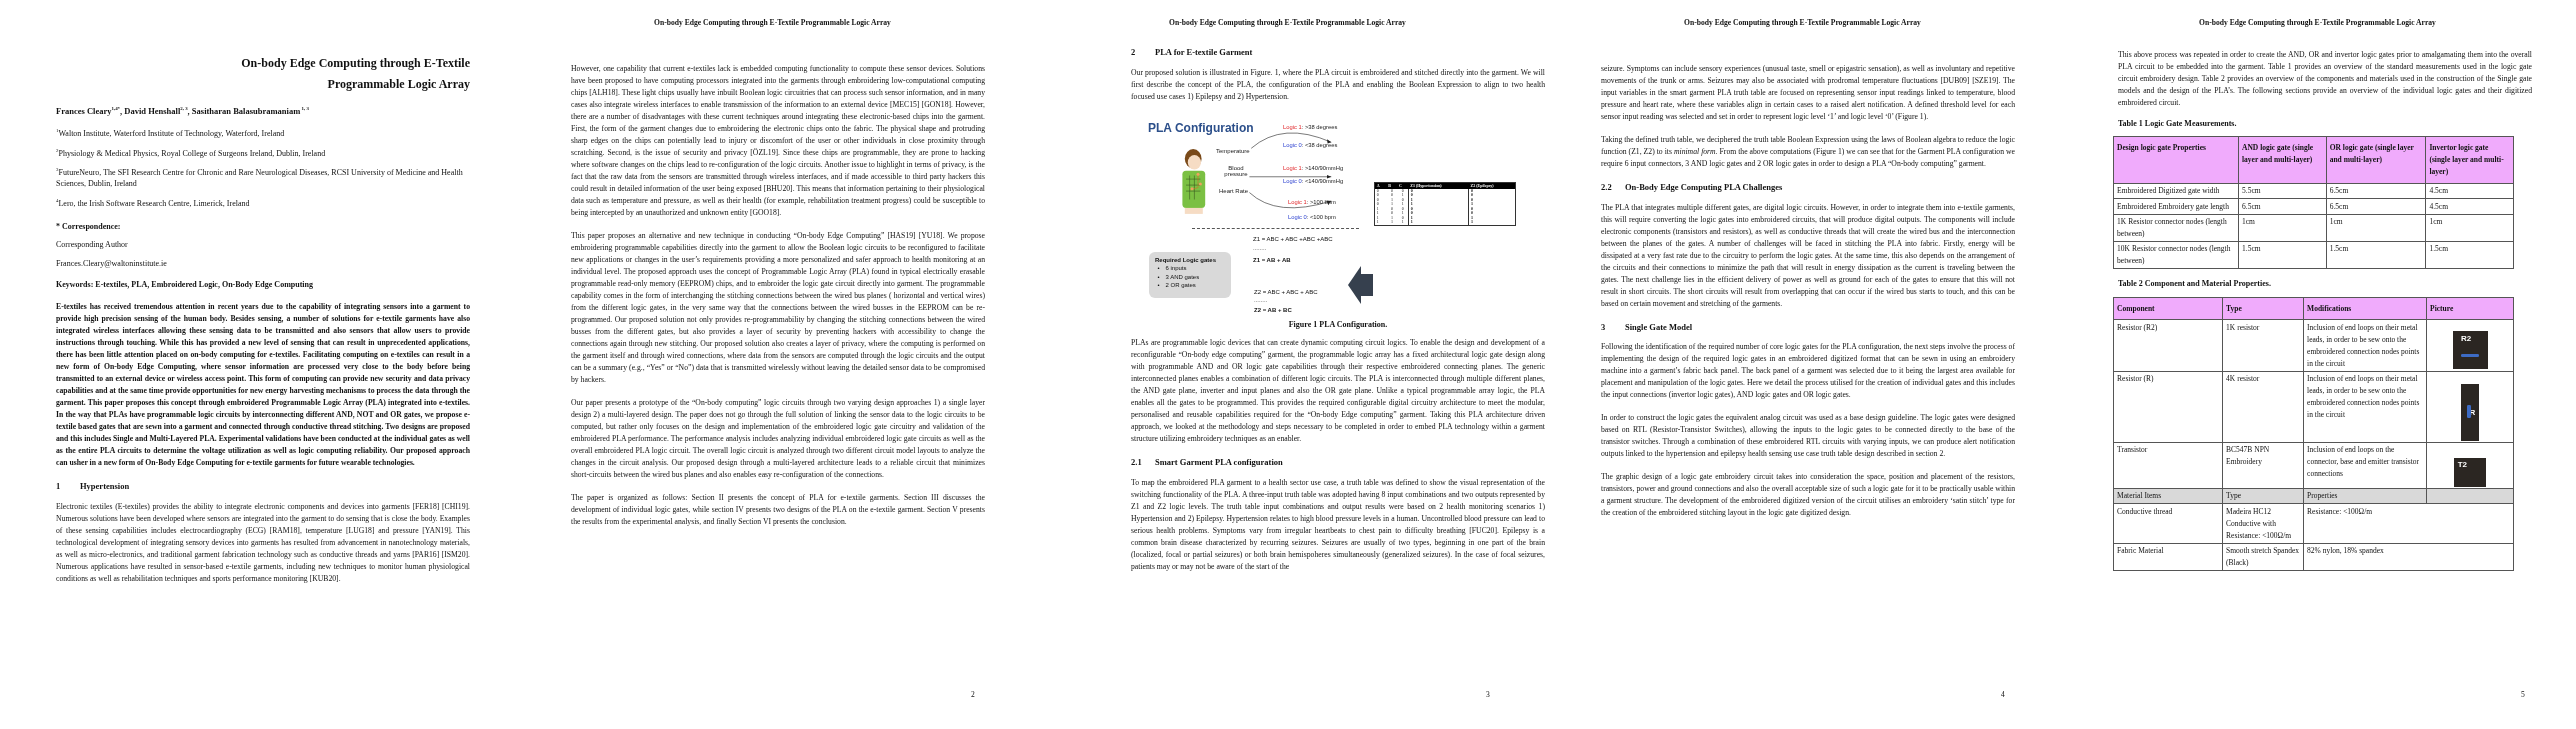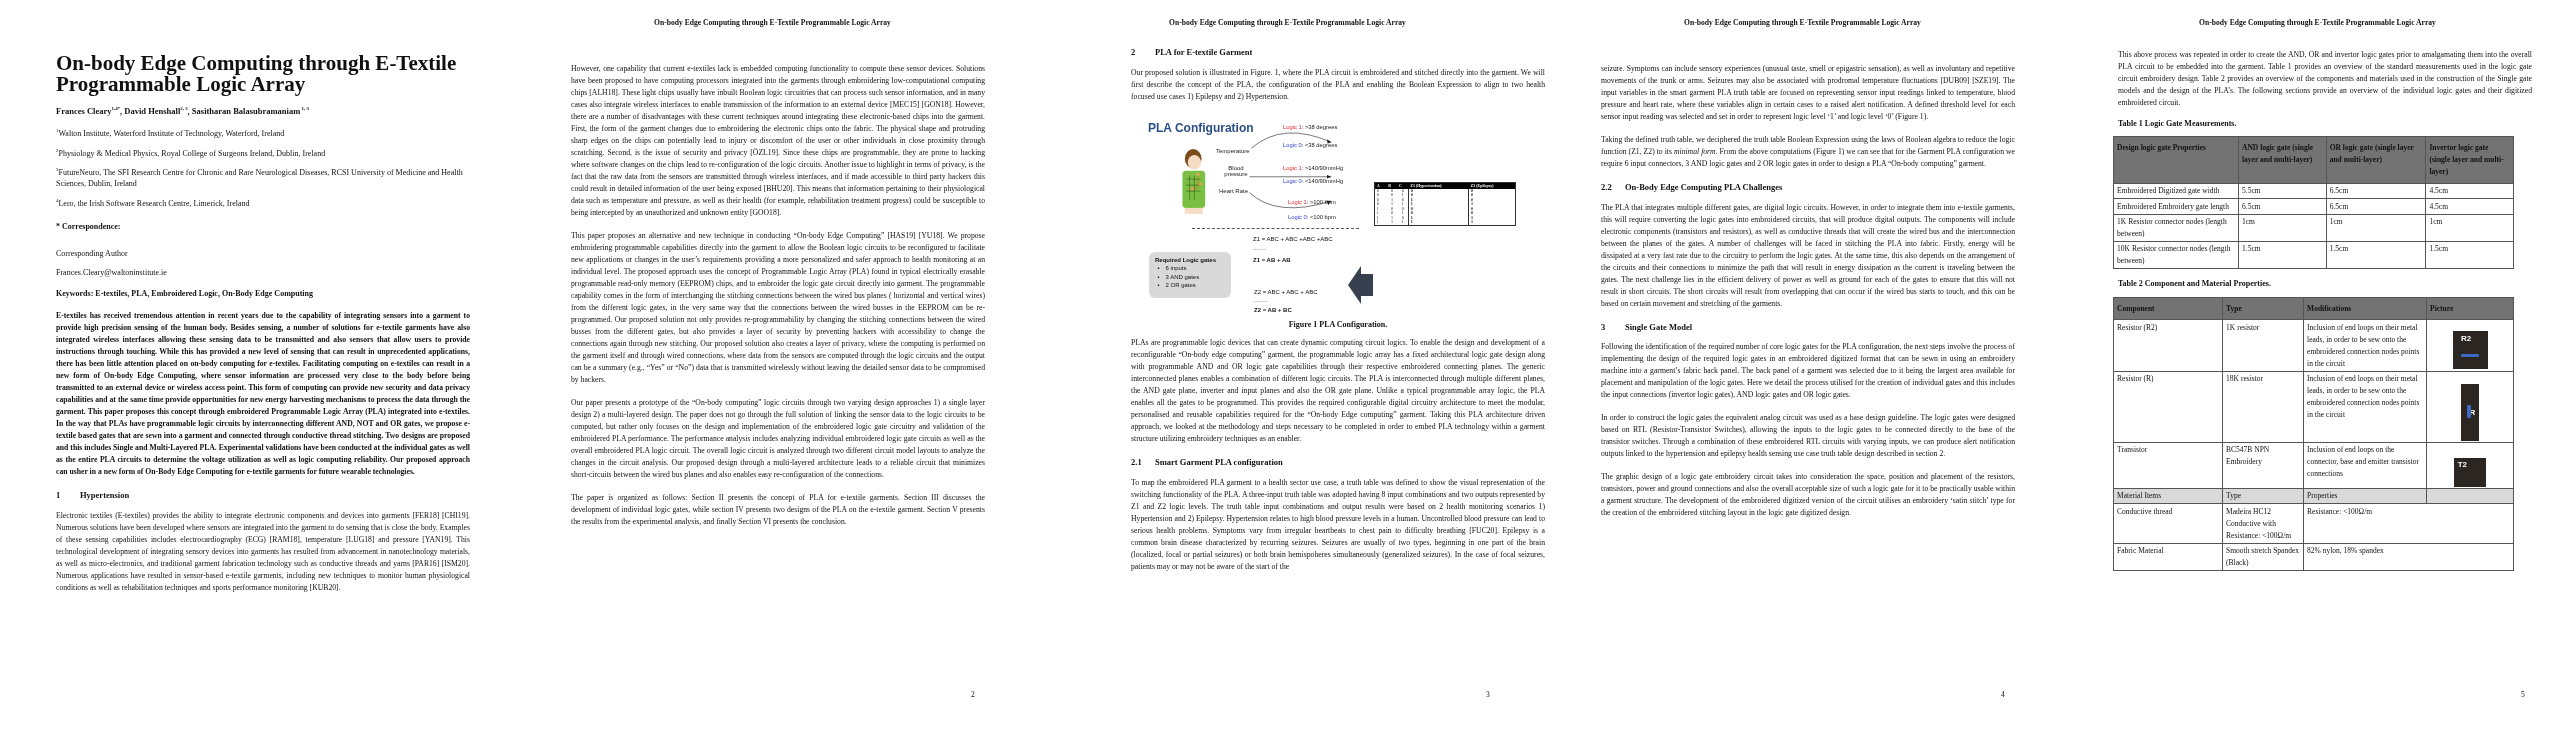--- a/index.html
+++ b/index.html
@@ -5,21 +5,21 @@
   * { box-sizing: border-box; margin: 0; padding: 0; }
   html, body { width: 2576px; height: 729px; background: #ffffff; overflow: hidden; }
   body { font-family: "Liberation Serif", "DejaVu Serif", serif; color: #111; }
   .pages { display: flex; width: 2576px; height: 729px; }
   .page { position: relative; width: 515px; height: 729px; background: #fff; }
   .inner { position: absolute; left: 56px; width: 414px; }
   .running-head { position: absolute; top: 18px; left: 0; width: 515px; text-align: center; font-weight: bold; font-size: 7.6px; }
   .page-num { position: absolute; top: 690px; left: 456px; font-size: 7.6px; }
   p, .para { font-size: 7.7px; line-height: 12px; text-align: justify; }
   .bold { font-weight: bold; }
-  h1.title { font-size: 21px; line-height: 20.7px; text-align: left; font-weight: bold; margin-bottom: 12px; }
+  h1.title { font-size: 12px; line-height: 20.7px; text-align: right; font-weight: bold; margin-bottom: 12px; }
   .authors { font-weight: bold; font-size: 8.5px; margin-bottom: 8.5px; }
   .aff { font-size: 8px; line-height: 11px; margin-bottom: 6px; }
   sup { font-size: 4.9px; }
   .section-h { font-weight: bold; font-size: 8.5px; margin: 12px 0 9.7px 0; }
   .section-h .num { display: inline-block; width: 24px; }
   .gap { height: 11px; }
   
   .figure { position: relative; height: 194px; margin-top: 18px; font-family: "Liberation Sans", "DejaVu Sans", sans-serif; }
   .fig-title { position: absolute; left: 17px; top: 0; color: #2c4f8a; font-size: 12px; font-weight: bold; }
   .fig-sensor { position: absolute; font-size: 6px; color: #222; }
@@ -38,21 +38,21 @@
   .truth td.z { border-left: 0.6px solid #333; font-weight: bold; }
   .truth { border: 0.6px solid #333; }
   .arrow-left { position: absolute; left: 217px; top: 145px; width: 0; height: 0; border-top: 19.4px solid transparent; border-bottom: 19.4px solid transparent; border-right: 13.4px solid #36404e; }
   .arrow-body { position: absolute; left: 230px; top: 153px; width: 12px; height: 22px; background: #36404e; }
   .dash-line { position: absolute; left: 61px; top: 107px; width: 167px; border-top: 0.6px dashed #555; }
   .fig-caption { text-align: center; font-weight: bold; font-size: 8px; margin: 4.9px 0 8.5px; }
   
   .tbl-caption { font-weight: bold; font-size: 8px; margin: 9.7px 0 8.5px; }
   table.data { border-collapse: collapse; font-size: 7.5px; line-height: 12px; }
   table.data td, table.data th { border: 0.6px solid #555; vertical-align: top; padding: 1.2px 3px; text-align: left; }
-  table.data th { background: #737373; font-weight: bold; padding-top: 4.9px; padding-bottom: 4.9px; }
+  table.data th { background: #f0abfc; font-weight: bold; padding-top: 4.9px; padding-bottom: 4.9px; }
   table.data tr.subhead td { background: #d9d9d9; }
   .pic { width: 35px; height: 38px; background: #2b2622; margin: 9.7px auto 0; position: relative; color: #fff; font-family: "Liberation Sans", sans-serif; font-weight: bold; font-size: 8px; text-align: center; }
   .pic .lead { position: absolute; left: 8.5px; right: 8.5px; top: 23px; height: 3px; background: #3d6bc4; border-radius: 1.2px; }
   .pic.tall { width: 18px; height: 57px; margin-top: 11px; }
   .pic.tall .lead { left: 6px; right: 6px; top: 21px; height: 13.4px; width: 3.6px; }
   .pic.wide { width: 32px; height: 29px; margin-top: 13.4px; }
   .pic .tag { position: absolute; top: 1.2px; left: 0; right: 8px; }
   .pic.tall .tag { top: 23px; left: 8.5px; }
   .pic.wide .tag { left: 3.6px; right: auto; }
   .person { position: absolute; left: 43px; top: 24px; width: 36px; height: 73px; }
@@ -70,21 +70,21 @@
       <div class="authors">
         <span>Frances Cleary</span><sup>1,4*</sup>,
         <span>David Henshall</span><sup>2, 3</sup>,
         <span>Sasitharan Balasubramaniam</span><sup> 1, 3</sup>
       </div>
       <div class="aff"><sup>1</sup><span>Walton Institute, Waterford Institute of Technology, Waterford, Ireland</span></div>
       <div class="aff"><sup>2</sup><span>Physiology &amp; Medical Physics, Royal College of Surgeons Ireland, Dublin, Ireland</span></div>
       <div class="aff"><sup>3</sup><span>FutureNeuro, The SFI Research Centre for Chronic and Rare Neurological Diseases, RCSI University of Medicine and Health Sciences, Dublin, Ireland</span></div>
       <div class="aff"><sup>4</sup><span>Lero, the Irish Software Research Centre, Limerick, Ireland</span></div>
       <div style="height:6px"></div>
-      <div class="aff bold" style="margin-bottom:16px">* Correspondence:</div>
+      <div class="aff bold" style="margin-bottom:7px">* Correspondence:</div>
       <div class="aff" style="margin-bottom:8px">Corresponding Author</div>
       <div class="aff">Frances.Cleary@waltoninstitute.ie</div>
       <div style="height:4.9px"></div>
       <div class="aff bold">Keywords: E-textiles, PLA, Embroidered Logic, On-Body Edge Computing</div>
       <div style="height:4.9px"></div>
       <p class="bold">E-textiles has received tremendous attention in recent years due to the capability of integrating sensors into a garment to provide high precision sensing of the human body. Besides sensing, a number of solutions for e-textile garments have also integrated wireless interfaces allowing these sensing data to be transmitted and also sensors that allow users to provide instructions through touching. While this has provided a new level of sensing that can result in unprecedented applications, there has been little attention placed on on-body computing for e-textiles. Facilitating computing on e-textiles can result in a new form of On-body Edge Computing, where sensor information are processed very close to the body before being transmitted to an external device or wireless access point. This form of computing can provide new security and data privacy capabilities and at the same time provide opportunities for new energy harvesting mechanisms to process the data through the garment. This paper proposes this concept through embroidered Programmable Logic Array (PLA) integrated into e-textiles. In the way that PLAs have programmable logic circuits by interconnecting different AND, NOT and OR gates, we propose e-textile based gates that are sewn into a garment and connected through conductive thread stitching. Two designs are proposed and this includes Single and Multi-Layered PLA. Experimental validations have been conducted at the individual gates as well as the entire PLA circuits to determine the voltage utilization as well as logic computing reliability. Our proposed approach can usher in a new form of On-Body Edge Computing for e-textile garments for future wearable technologies.</p>
       <div class="section-h">
         <span class="num">1</span><span>Hypertension</span>
       </div>
       <p>Electronic textiles (E-textiles) provides the ability to integrate electronic components and devices into garments [FER18] [CHI19]. Numerous solutions have been developed where sensors are integrated into the garment to do sensing that is close the body. Examples of these sensing capabilities includes electrocardiography (ECG) [RAM18], temperature [LUG18] and pressure [YAN19]. This technological development of integrating sensory devices into garments has resulted from advancement in nanotechnology materials, as well as micro-electronics, and traditional garment fabrication technology such as conductive threads and yarns [PAR16] [ISM20]. Numerous applications have resulted in sensor-based e-textile garments, including new techniques to monitor human physiological conditions as well as rehabilitation techniques and sports performance monitoring [KUB20].</p>
@@ -347,21 +347,21 @@
           <td>Inclusion of end loops on their metal leads, in order to be sew onto the embroidered connection nodes points in the circuit</td>
           <td>
                 <div class="pic">
                   <span class="tag">R2</span>
                   <div class="lead"></div>
                 </div>
               </td>
         </tr>
         <tr>
           <td>Resistor (R)</td>
-          <td>18K resistor</td>
+          <td>4K resistor</td>
           <td>Inclusion of end loops on their metal leads, in order to be sew onto the embroidered connection nodes points in the circuit</td>
           <td>
                 <div class="pic tall">
                   <span class="tag">R</span>
                   <div class="lead"></div>
                 </div>
               </td>
         </tr>
         <tr>
           <td>Transistor</td>

